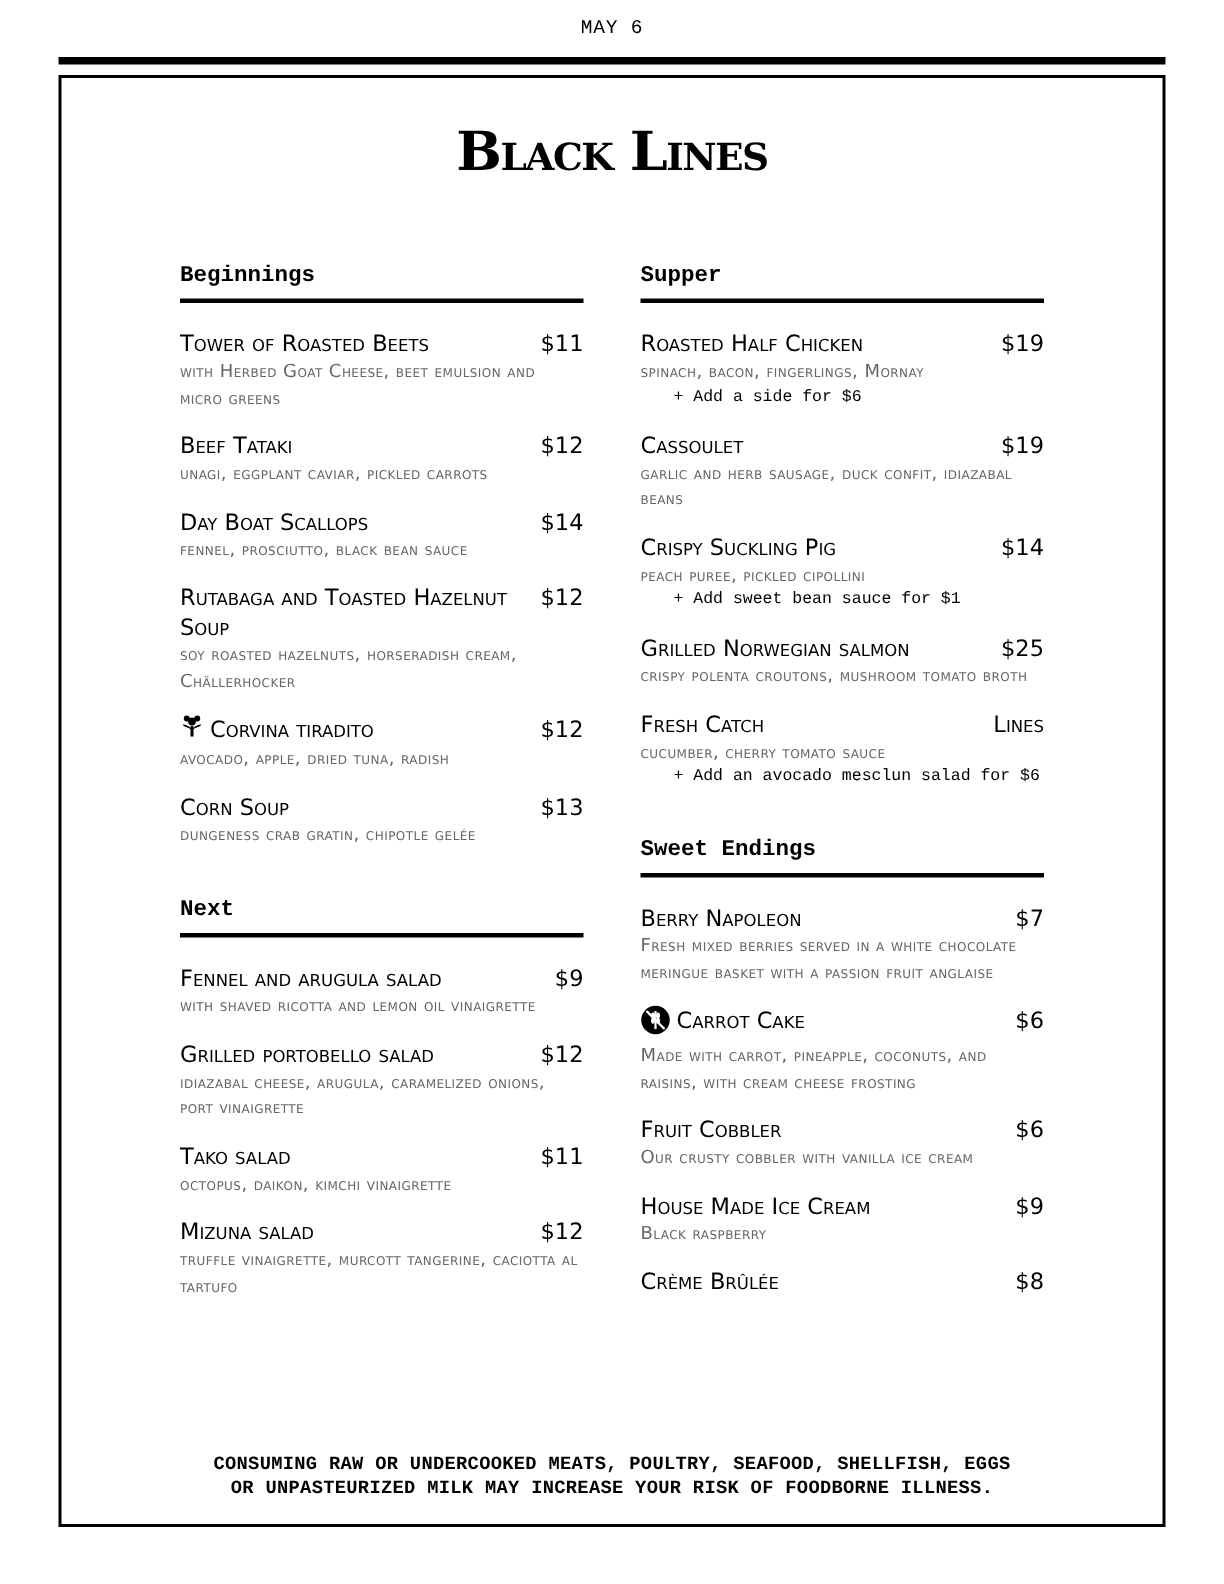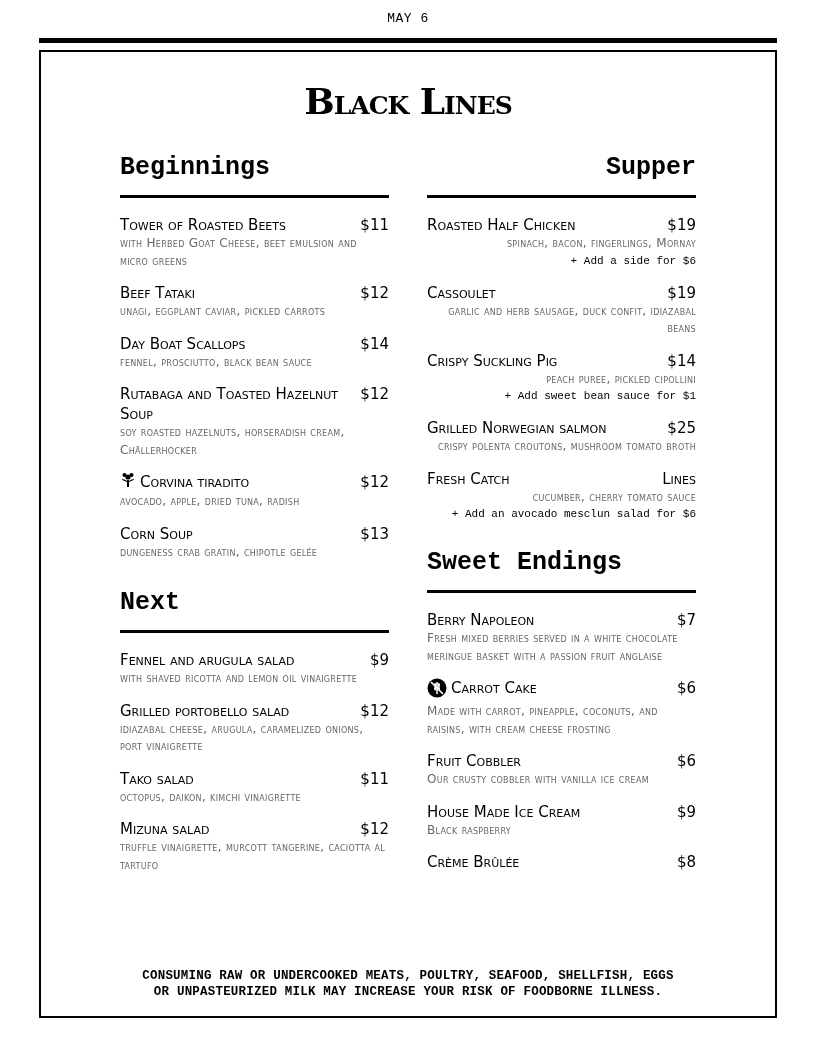--- a/index.html
+++ b/index.html
@@ -5,21 +5,21 @@
   html, body { margin:0; padding:0; background:#fff; }
   body { width:816px; height:1056px; position:relative; overflow:hidden; font-family:"DejaVu Sans", sans-serif; color:#000; }
   .date { position:absolute; top:11px; left:0; width:816px; text-align:center; font-family:"Liberation Mono", monospace; font-size:13px; letter-spacing:0.5px; }
   .topbar { position:absolute; top:38px; left:39px; width:738px; height:5px; background:#000; }
   .frame { position:absolute; top:50px; left:39px; width:734px; height:964px; border:2px solid #000; }
   .title { position:absolute; top:80px; left:0; width:816px; text-align:center; font-family:"DejaVu Serif", serif; font-weight:bold; font-size:36px; font-variant:small-caps; letter-spacing:-1px; }
   .col { position:absolute; width:269px; }
   .col.left { left:120px; top:154px; }
   .col.right { left:427px; top:154px; }
   .section { margin-bottom:16px; }
-  .section-title { font-family:"Liberation Mono", monospace; font-size:25px; font-weight:bold; border-bottom:3px solid #000; padding-bottom:13px; line-height:28px; margin-bottom:17px; }
+  .section-title { font-family:"Liberation Mono", monospace; font-size:15px; font-weight:bold; border-bottom:3px solid #000; padding-bottom:1px; line-height:28px; margin-bottom:17px;margin-top:16px; }
   .item { margin-bottom:13px; }
   .item-head { display:flex; justify-content:space-between; align-items:flex-start; font-size:15px; line-height:20px; font-variant:small-caps; }
   .item-name { flex:1; padding-right:10px; display:flex; align-items:flex-start; }
   .item-price { white-space:nowrap; font-variant:normal; }
   .item-price.sc { font-variant:small-caps; }
   .item-desc { font-size:12px; line-height:17.5px; color:#666; font-variant:small-caps; letter-spacing:0.3px; }
   .item-addon { font-family:"Liberation Mono", monospace; font-size:11px; line-height:17px; color:#000;margin-left:22px; }
   .icon { display:inline-block; margin-right:4px; vertical-align:middle; }
   .footer { position:absolute; top:968px; left:0; width:816px; text-align:center; font-family:"Liberation Mono", monospace; font-weight:bold; font-size:12.5px; line-height:16px; letter-spacing:0.2px; }
 </style>
@@ -131,21 +131,21 @@
           <div class="item-name">
             <span>Mizuna salad</span>
           </div>
           <div class="item-price">$12</div>
         </div>
         <div class="item-desc">truffle vinaigrette, murcott tangerine, caciotta al tartufo</div>
       </div>
     </div>
   </div>
 <div class="col right" id="col1">
-    <div class="section" style="margin-bottom: 26px; text-align: right;">
+    <div class="section" style="margin-bottom: 26px;">
       <div class="section-title">Supper</div>
       <div class="item">
         <div class="item-head">
           <div class="item-name">
             <span>Roasted Half Chicken</span>
           </div>
           <div class="item-price">$19</div>
         </div>
         <div class="item-desc">spinach, bacon, fingerlings, Mornay</div>
         <div class="item-addon">+ Add a side for $6</div>

